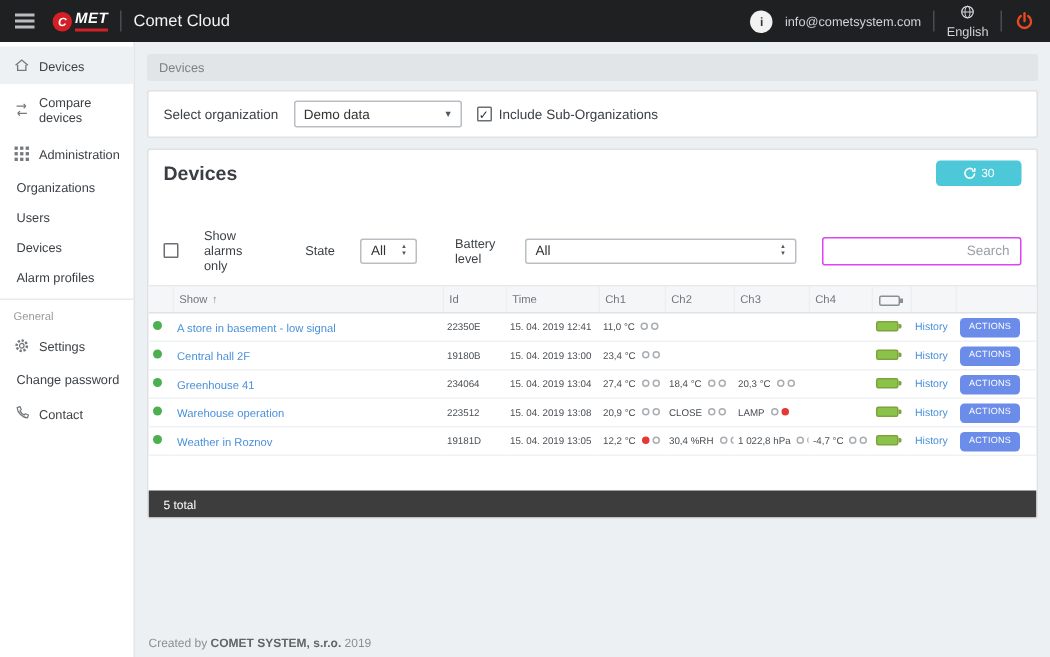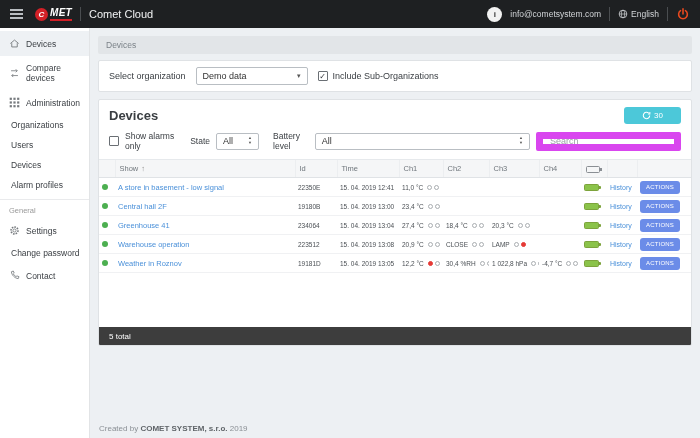--- a/index.html
+++ b/index.html
@@ -15,21 +15,21 @@
             font-size:8px; font-weight:bold; font-style:italic; display:flex; align-items:center;
             justify-content:center; }
   .logo-met { color:#fff; font-weight:bold; font-style:italic; font-size:10px; letter-spacing:.3px;
               border-bottom:2px solid #d32027; padding-bottom:1px; }
   .tb-div { width:1px; height:14px; background:#4a4d50; }
   .brand { color:#f2f3f4; font-size:11px; }
   .tb-right { margin-left:auto; display:flex; align-items:center; gap:8px; }
   .avatar { width:15px; height:15px; border-radius:50%; background:#f2f2f2; color:#333;
             font-size:8px; font-weight:bold; display:flex; align-items:center; justify-content:center; }
   .email { color:#d2d5d8; font-size:8.5px; }
-  .lang { display:flex; align-items:center; gap:3px; color:#d2d5d8; font-size:8.5px; }
+  .lang { display:flex; align-items:center; gap:3px; color:#d2d5d8; font-size:8.5px;flex-direction:column; }
   .power { display:flex; align-items:center; }
   
   .app { display:flex; height:410px; }
   .sidebar { width:90px; background:#fff; border-right:1px solid #e2e4e6; padding-top:3px;
              flex-shrink:0; }
   .side-item { display:flex; align-items:center; gap:6px; padding:7px 9px; font-size:8.5px;
                color:#3c4045; cursor:pointer; }
   .side-item.active { background:#eef1f4; }
   .sicon { flex-shrink:0; }
   .side-sub { padding:5px 9px 5px 11px; font-size:8.5px; color:#3c4045; cursor:pointer; }
@@ -52,29 +52,29 @@
          display:inline-flex; align-items:center; justify-content:center; font-size:8px;
          color:#2f3338; cursor:pointer; flex-shrink:0; }
   .cb-wrap { display:flex; align-items:center; gap:5px; }
   
   .devices-card { margin-top:7px; display:flex; flex-direction:column; height:247px; overflow:hidden; }
   .panel-head { display:flex; align-items:center; padding:7px 10px 4px; }
   .panel-title { font-size:13px; font-weight:600; color:#3a3e42; }
   .refresh-btn { margin-left:auto; background:var(--accent-cyan,#4cc8d9); color:#fff; border:none;
                  border-radius:3px; height:17px; padding:0 18px; font-size:8px; display:flex;
                  align-items:center; gap:3px; cursor:pointer; }
-  .filter-row { display:flex; align-items:center; gap:6px; padding:3px 10px 8px; font-size:8.5px;
-                color:#3c4045; }
+  .filter-row { display:flex; align-items:center; gap:17px; padding:3px 10px 8px; font-size:8.5px;
+                color:#3c4045;margin-top:21px; }
   .sel-state { width:52px; height:17px; }
   .sel-batt { width:278px; height:17px; }
   .spin { margin-left:auto; display:flex; flex-direction:column; font-size:4px; line-height:1.15;
           color:#555; }
-  .search-input { margin-left:auto; width:180px; height:19px; border:7px solid #d946ef;
+  .search-input { margin-left:auto; width:180px; height:19px; border:1px solid #d946ef;
                   border-radius:2px; font-size:9px; padding:0 7px; color:#333;
-                  font-family:"Liberation Sans", sans-serif; }
+                  font-family:"Liberation Sans", sans-serif;text-align:right; }
   .search-input::placeholder { color:#9aa0a5; }
   
   table { width:100%; border-collapse:collapse; table-layout:fixed; }
   thead th { background:#f5f6f7; border-top:1px solid #e6e9ec; border-bottom:1px solid #e0e3e6;
              border-left:1px solid #eceef0; font-size:7.5px; font-weight:400; color:#6f767c;
              text-align:left; padding:4px; height:17px; white-space:nowrap; }
   thead th:first-child { border-left:none; }
   .sort { color:#888; margin-left:3px; }
   tbody td { border-bottom:1px solid #f0f1f3; font-size:6.5px; color:#4a4f54; padding:0 3px;
              height:19px; white-space:nowrap; overflow:hidden; }

